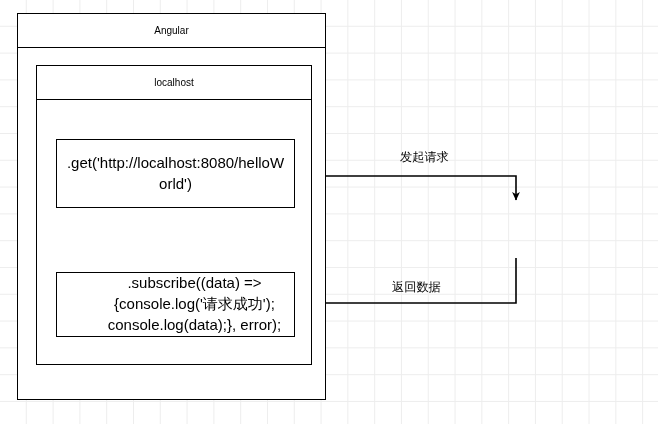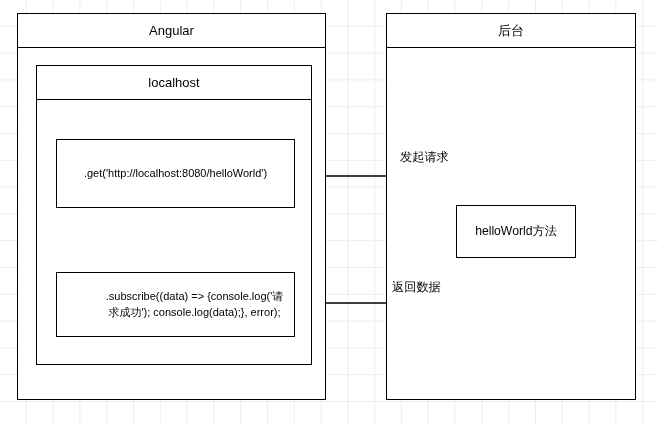--- a/index.html
+++ b/index.html
@@ -42,34 +42,34 @@
     top: 0;
     right: 0;
     height: 34px;
     box-sizing: border-box;
     border-bottom: 1.6px solid #000000;
     display: flex;
     align-items: center;
     justify-content: center;
   }
   .lane-header-label {
-    font-size: 13px;
+    font-size: 10px;
     color: #000000;
     line-height: 1;
     white-space: nowrap;
   }
   .code-box {
     display: flex;
     align-items: center;
     justify-content: center;
     text-align: center;
     padding: 2px 6px;
   }
   .code-text {
-    font-size: 11px;
+    font-size: 15px;
     color: #000000;
     line-height: 1.38;
     word-break: break-word;
   }
   .node-label {
     font-size: 12.2px;
     color: #000000;
     line-height: 1;
     white-space: nowrap;
   }
@@ -112,27 +112,19 @@
   </div>
 
   <div class="box code-box" style="left:56px; top:139px; width:239px; height:69px;">
     <span class="code-text">.get('http://localhost:8080/helloWorld')</span>
   </div>
 
   <div class="box code-box" style="left:56px; top:272px; width:239px; height:65px;padding-left:44px;">
     <span class="code-text">.subscribe((data) =&gt; {console.log('请求成功'); console.log(data);}, error);</span>
   </div>
 
-  <div class="box" style="left:386px; top:13px; width:250px; height:387px;">
-    <div class="lane-header">
-      <span class="lane-header-label">后台</span>
-    </div>
-  </div>
 
-  <div class="box code-box" style="left:456px; top:205px; width:120px; height:53px;">
-    <span class="node-label">helloWorld方法</span>
-  </div>
 
   <span class="edge-label" style="left:400px; top:151px;">发起请求</span>
 
   <span class="edge-label" style="left:392px; top:281px;text-align:right;">返回数据</span>
 
 </div>
 
 </body></html>

